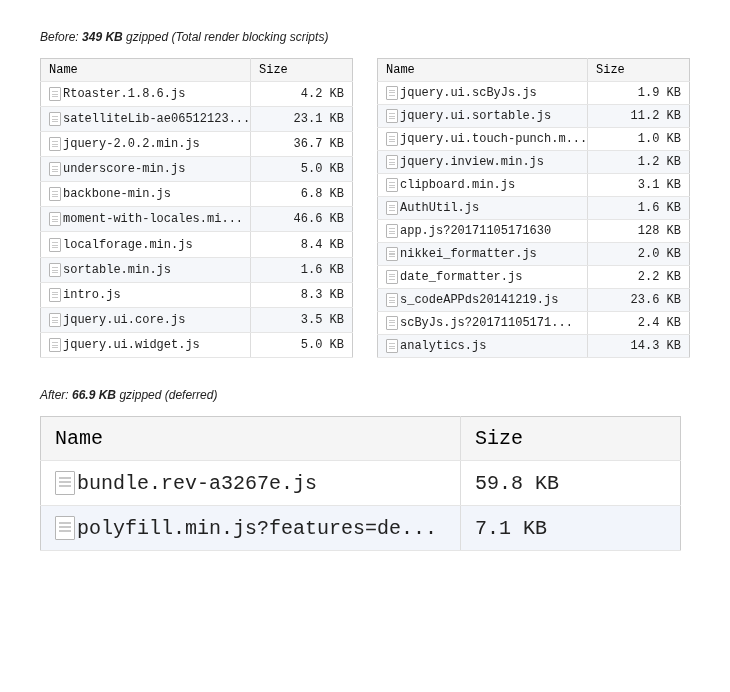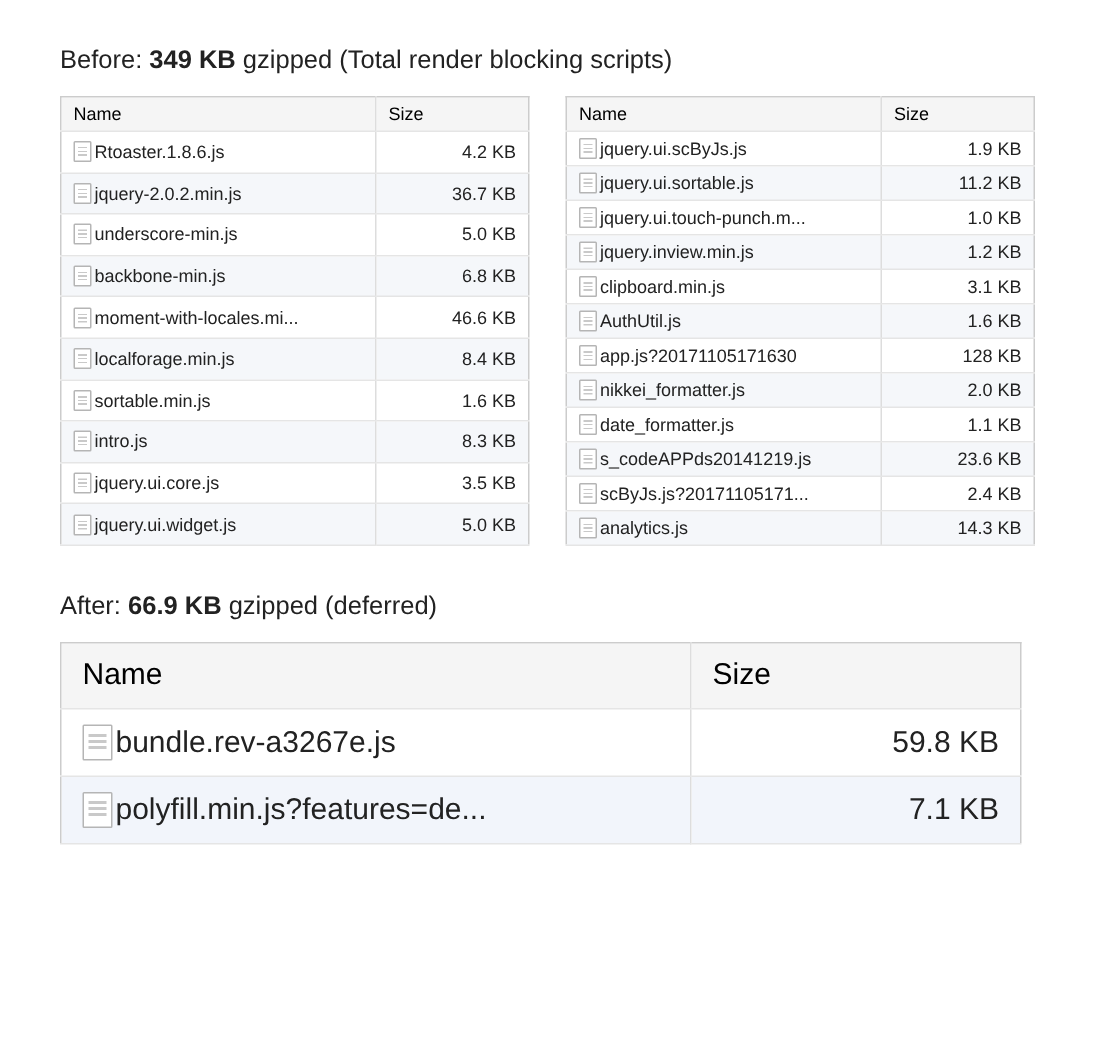--- a/index.html
+++ b/index.html
@@ -5,23 +5,24 @@
     * { box-sizing: border-box; margin: 0; padding: 0; }
     body {
       font-family: "Helvetica Neue", Helvetica, Arial, sans-serif;
       font-size: 14px;
       background: #fff;
       padding: 30px 40px;
       width: 730px;
       color: #222;
     }
     .caption {
-      font-size: 17px;
+      font-size: 12px;
       margin-bottom: 14px;
       font-weight: 400;
+      font-style: italic;
     }
     .caption .bold { font-weight: 700; }
 
     .tables-row {
       display: flex;
       gap: 24px;
       margin-bottom: 30px;
     }
 
     .tbl {
@@ -34,33 +35,34 @@
     .tbl.big   { width: 640px; font-size: 20px; margin-bottom: 10px;}
 
     .tbl th, .tbl td {
       text-align: left;
       padding: 4px 8px;
       border-bottom: 1px solid #e5e5e5;
       border-right: 1px solid #ddd;
       white-space: nowrap;
       overflow: hidden;
       text-overflow: ellipsis;
+      font-family: Liberation Mono, monospace;
     }
     .tbl th {
       background: #f5f5f5;
       font-weight: 400;
       color: #000;
     }
     .tbl.small th:first-child, .tbl.small td:first-child { width: 210px; }
     .tbl.small th:last-child,  .tbl.small td:last-child  { width: 102px; text-align: right; border-right: none;}
     .tbl.small th:last-child { text-align: left; }
 
     .tbl.big th, .tbl.big td { padding: 10px 14px; }
     .tbl.big th:first-child, .tbl.big td:first-child { width: 420px; }
-    .tbl.big th:last-child,  .tbl.big td:last-child  { width: 220px; text-align: right; border-right: none;}
+    .tbl.big th:last-child,  .tbl.big td:last-child  { width: 220px; text-align: left; border-right: none;}
     .tbl.big th:last-child { text-align: left; }
 
     .tbl tbody tr:nth-child(even) td { background: #f5f7fa; }
     .tbl tbody tr:nth-child(odd)  td { background: #fff; }
     .tbl.big tbody tr td { background: #fff; }
     .tbl.big tbody tr:nth-child(even) td { background: #f2f5fb; }
 
     .name-cell { display: flex; align-items: center; gap: 2px; }
     .tbl.big .name-cell { }
 
@@ -105,20 +107,29 @@
               <span class="file-icon"></span>
               <span>Rtoaster.1.8.6.js</span>
             </span>
           </td>
           <td>4.2 KB</td>
         </tr>
         <tr>
           <td>
             <span class="name-cell">
               <span class="file-icon"></span>
+              <span>satelliteLib-ae06512123...</span>
+            </span>
+          </td>
+          <td>23.1 KB</td>
+        </tr>
+        <tr>
+          <td>
+            <span class="name-cell">
+              <span class="file-icon"></span>
               <span>jquery-2.0.2.min.js</span>
             </span>
           </td>
           <td>36.7 KB</td>
         </tr>
         <tr>
           <td>
             <span class="name-cell">
               <span class="file-icon"></span>
               <span>underscore-min.js</span>
@@ -272,21 +283,21 @@
           </td>
           <td>2.0 KB</td>
         </tr>
         <tr>
           <td>
             <span class="name-cell">
               <span class="file-icon"></span>
               <span>date_formatter.js</span>
             </span>
           </td>
-          <td>1.1 KB</td>
+          <td>2.2 KB</td>
         </tr>
         <tr>
           <td>
             <span class="name-cell">
               <span class="file-icon"></span>
               <span>s_codeAPPds20141219.js</span>
             </span>
           </td>
           <td>23.6 KB</td>
         </tr>

